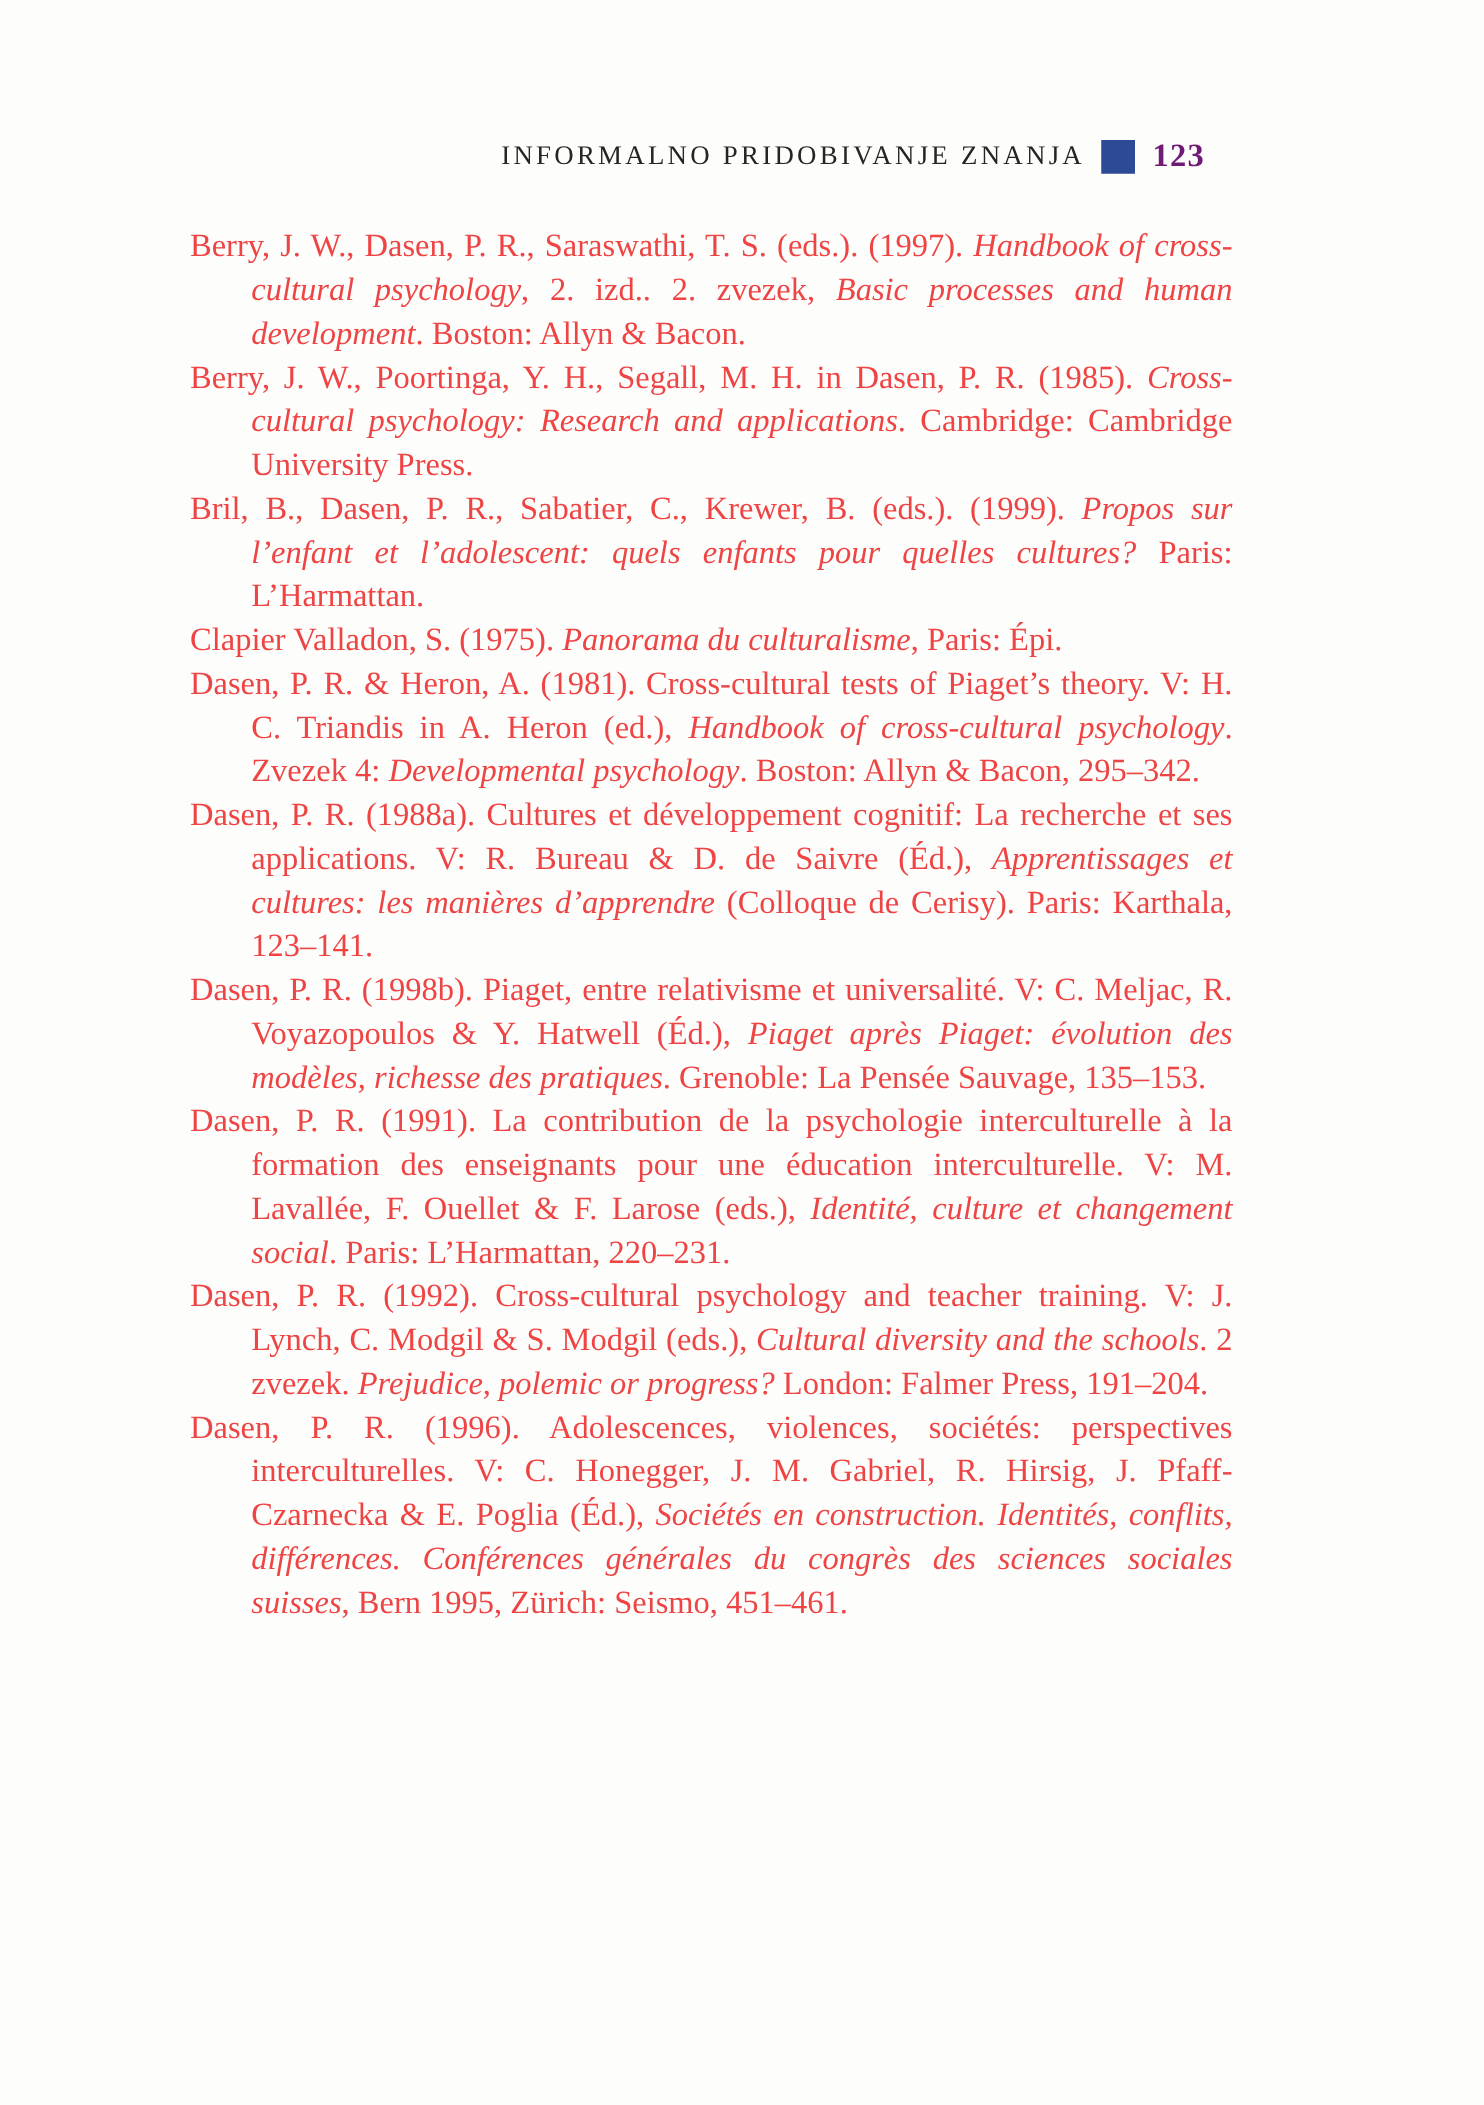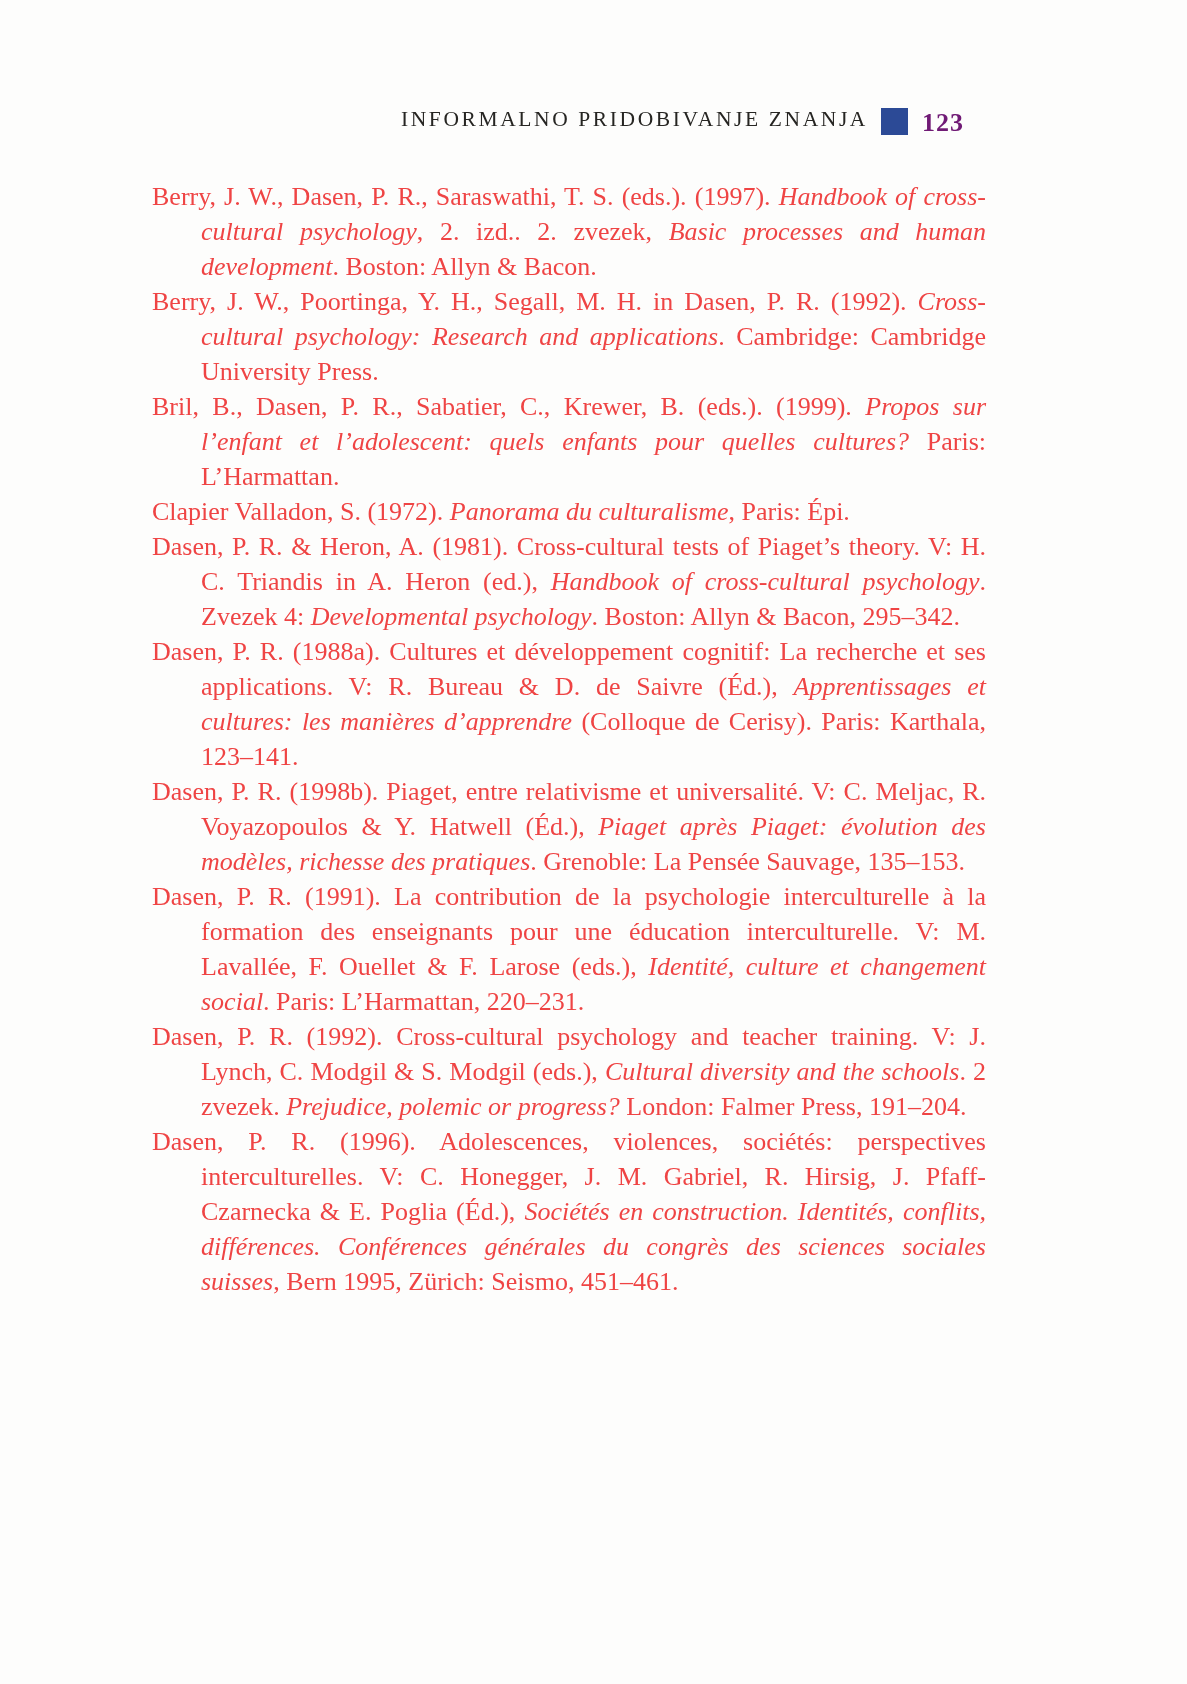--- a/index.html
+++ b/index.html
@@ -25,21 +25,21 @@
 
   
   .running-header {
     position: absolute;
     top: 108px;
     left: 152px;
     width: 834px;
     height: 34px;
     display: flex;
     justify-content: flex-end;
-    align-items: flex-start;
+    align-items: center;
     padding-right: 22px;
   }
 
   .running-title {
     font-size: 21.5px;
     letter-spacing: 2.6px;
     color: #262522;
     white-space: nowrap;
     transform: translateY(-1px);
   }
@@ -87,23 +87,23 @@
 <div class="page">
 
   <div class="running-header">
     <span class="running-title">INFORMALNO PRIDOBIVANJE ZNANJA</span>
     <span class="accent-square" style="background: rgb(44, 74, 150);"></span>
     <span class="page-number">123</span>
   </div>
 
   <div class="references" id="reference-list">
       <p class="ref"><span>Berry, J. W., Dasen, P. R., Saraswathi, T. S. (eds.). (1997). </span><em>Handbook of cross-cultural psychology</em><span>, 2. izd.. 2. zvezek, </span><em>Basic processes and human development</em><span>. Boston: Allyn &amp; Bacon.</span></p>
-      <p class="ref"><span>Berry, J. W., Poortinga, Y. H., Segall, M. H. in Dasen, P. R. (1992). </span><em>Cross-cultural psychology: Research and applications</em><span>. Cambridge: Cambridge University Press.</span></p>
+      <p class="ref"><span>Berry, J. W., Poortinga, Y. H., Segall, M. H. in Dasen, P. R. (1985). </span><em>Cross-cultural psychology: Research and applications</em><span>. Cambridge: Cambridge University Press.</span></p>
       <p class="ref"><span>Bril, B., Dasen, P. R., Sabatier, C., Krewer, B. (eds.). (1999). </span><em>Propos sur l’enfant et l’adolescent: quels enfants pour quelles cultures?</em><span> Paris: L’Harmattan.</span></p>
-      <p class="ref"><span>Clapier Valladon, S. (1972). </span><em>Panorama du culturalisme</em><span>, Paris: Épi.</span></p>
+      <p class="ref"><span>Clapier Valladon, S. (1975). </span><em>Panorama du culturalisme</em><span>, Paris: Épi.</span></p>
       <p class="ref"><span>Dasen, P. R. &amp; Heron, A. (1981). Cross-cultural tests of Piaget’s theory. V: H. C. Triandis in A. Heron (ed.), </span><em>Handbook of cross-cultural psychology</em><span>. Zvezek 4: </span><em>Developmental psychology</em><span>. Boston: Allyn &amp; Bacon, 295–342.</span></p>
       <p class="ref"><span>Dasen, P. R. (1988a). Cultures et développement cognitif: La recherche et ses applications. V: R. Bureau &amp; D. de Saivre (Éd.), </span><em>Apprentissages et cultures: les manières d’apprendre</em><span> (Colloque de Cerisy). Paris: Karthala, 123–141.</span></p>
       <p class="ref"><span>Dasen, P. R. (1998b). Piaget, entre relativisme et universalité. V: C. Meljac, R. Voyazopoulos &amp; Y. Hatwell (Éd.), </span><em>Piaget après Piaget: évolution des modèles, richesse des pratiques</em><span>. Grenoble: La Pensée Sauvage, 135–153.</span></p>
       <p class="ref"><span>Dasen, P. R. (1991). La contribution de la psychologie interculturelle à la formation des enseignants pour une éducation interculturelle. V: M. Lavallée, F. Ouellet &amp; F. Larose (eds.), </span><em>Identité, culture et changement social</em><span>. Paris: L’Harmattan, 220–231.</span></p>
       <p class="ref"><span>Dasen, P. R. (1992). Cross-cultural psychology and teacher training. V: J. Lynch, C. Modgil &amp; S. Modgil (eds.), </span><em>Cultural diversity and the schools</em><span>. 2 zvezek. </span><em>Prejudice, polemic or progress?</em><span> London: Falmer Press, 191–204.</span></p>
       <p class="ref"><span>Dasen, P. R. (1996). Adolescences, violences, sociétés: perspectives interculturelles. V: C. Honegger, J. M. Gabriel, R. Hirsig, J. Pfaff-Czarnecka &amp; E. Poglia (Éd.), </span><em>Sociétés en construction. Identités, conflits, différences. Conférences générales du congrès des sciences sociales suisses</em><span>, Bern 1995, Zürich: Seismo, 451–461.</span></p>
     </div>
 
 </div>
 

